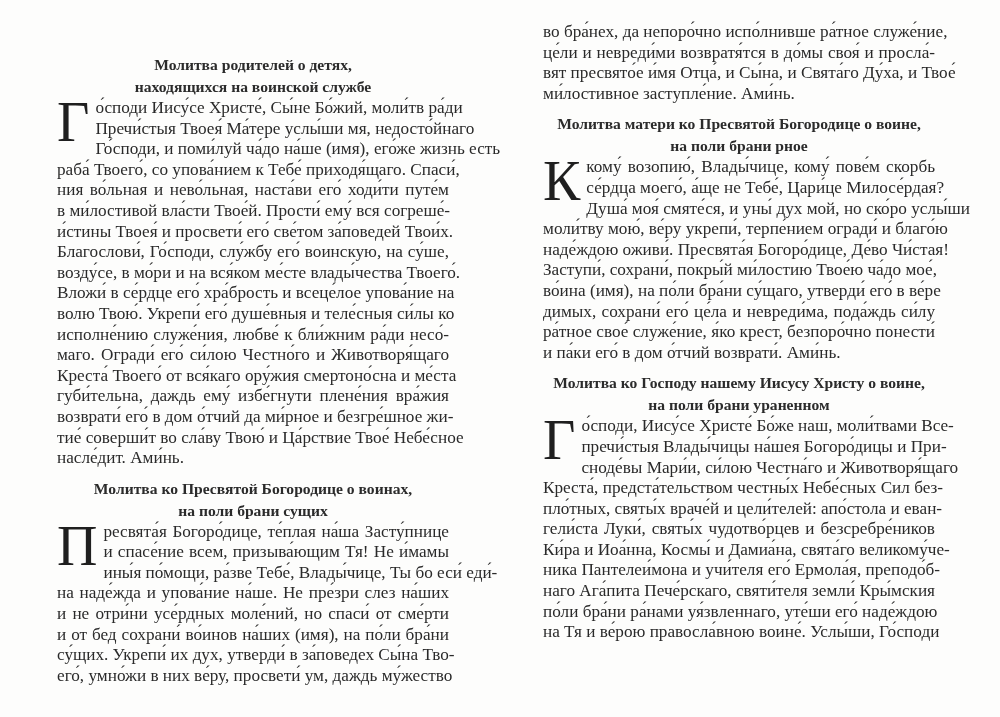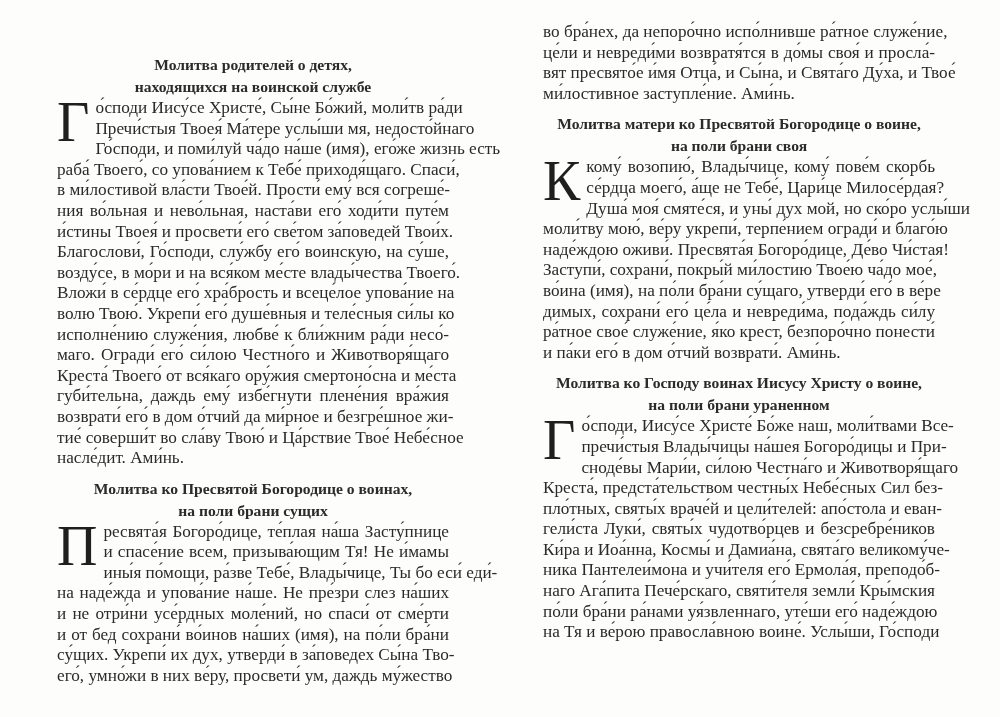--- a/index.html
+++ b/index.html
@@ -50,22 +50,22 @@
     <h2 class="heading">
       <span>Молитва родителей о детях,</span>
       <span>находящихся на воинской службе</span>
     </h2>
     <div class="block para">
       <span class="dropcap">Г</span>
       <span class="line">о́споди Иису́се Христе́, Сы́не Бо́жий, моли́тв ра́ди</span>
       <span class="line">Пречи́стыя Твоея́ Ма́тере услы́ши мя, недосто́йнаго</span>
       <span class="line">Го́споди, и поми́луй ча́до на́ше (имя), его́же жизнь есть</span>
       <span class="line">раба́ Твоего́, со упова́нием к Тебе́ приходя́щаго. Спаси́,</span>
+      <span class="line">ния во́льная и нево́льная, наста́ви его́ ходи́ти путе́м</span>
       <span class="line">в ми́лостивой вла́сти Твое́й. Прости́ ему́ вся согреше́-</span>
-      <span class="line">ния во́льная и нево́льная, наста́ви его́ ходи́ти путе́м</span>
       <span class="line">и́стины Твоея́ и просвети́ его́ све́том за́поведей Твои́х.</span>
       <span class="line">Благослови́, Го́споди, слу́жбу его́ воинскую, на су́ше,</span>
       <span class="line">возду́се, в мо́ри и на вся́ком ме́сте влады́чества Твоего́.</span>
       <span class="line">Вложи́ в се́рдце его́ хра́брость и всеце́лое упова́ние на</span>
       <span class="line">волю Твою́. Укрепи́ его́ душе́вныя и теле́сныя си́лы ко</span>
       <span class="line">исполне́нию служе́ния, любве́ к бли́жним ра́ди несо́-</span>
       <span class="line">маго. Огради́ его́ си́лою Честно́го и Животворя́щаго</span>
       <span class="line">Креста́ Твоего́ от вся́каго ору́жия смертоно́сна и ме́ста</span>
       <span class="line">губи́тельна, даждь ему́ избе́гнути плене́ния вра́жия</span>
       <span class="line">возврати́ его́ в дом о́тчий да ми́рное и безгре́шное жи-</span>
@@ -100,40 +100,40 @@
       <span class="line">во бра́нех, да непоро́чно испо́лнивше ра́тное служе́ние,</span>
       <span class="line">це́ли и невреди́ми возвратя́тся в до́мы своя́ и просла́-</span>
       <span class="line">вят пресвято́е и́мя Отца́, и Сы́на, и Свята́го Ду́ха, и Твое́</span>
       <span class="line last">ми́лостивное заступле́ние. Ами́нь.</span>
     </div>
 
     <div class="gap"></div>
 
     <h2 class="heading">
       <span>Молитва матери ко Пресвятой Богородице о воине,</span>
-      <span>на поли брани своя</span>
+      <span>на поли брани рное</span>
     </h2>
     <div class="block para">
       <span class="dropcap">К</span>
       <span class="line">кому́ возопию́, Влады́чице, кому́ пове́м скорбь</span>
       <span class="line">се́рдца моего́, а́ще не Тебе́, Цари́це Милосе́рдая?</span>
       <span class="line">Душа́ моя́ смяте́ся, и уны́ дух мой, но ско́ро услы́ши</span>
       <span class="line">моли́тву мою́, ве́ру укрепи́, терпе́нием огради́ и благо́ю</span>
       <span class="line">наде́ждою оживи́. Пресвята́я Богоро́дице, Де́во Чи́стая!</span>
       <span class="line">Заступи́, сохрани́, покры́й ми́лостию Твое́ю ча́до мое́,</span>
       <span class="line">во́ина (имя), на по́ли бра́ни су́щаго, утверди́ его́ в ве́ре</span>
       <span class="line">димых, сохрани́ его́ це́ла и невреди́ма, пода́ждь си́лу</span>
       <span class="line">ра́тное свое́ служе́ние, я́ко крест, безпоро́чно понести́</span>
       <span class="line last">и па́ки его́ в дом о́тчий возврати́. Ами́нь.</span>
     </div>
 
     <div class="gap"></div>
 
     <h2 class="heading">
-      <span>Молитва ко Господу воинах Иисусу Христу о воине,</span>
+      <span>Молитва ко Господу нашему Иисусу Христу о воине,</span>
       <span>на поли брани ураненном</span>
     </h2>
     <div class="block para">
       <span class="dropcap">Г</span>
       <span class="line">о́споди, Иису́се Христе́ Бо́же наш, моли́твами Все-</span>
       <span class="line">пречи́стыя Влады́чицы на́шея Богоро́дицы и При-</span>
       <span class="line">сноде́вы Мари́и, си́лою Честна́го и Животворя́щаго</span>
       <span class="line">Креста́, предста́тельством честны́х Небе́сных Сил без-</span>
       <span class="line">пло́тных, святы́х враче́й и цели́телей: апо́стола и еван-</span>
       <span class="line">гели́ста Луки́, святы́х чудотво́рцев и безсребре́ников</span>

